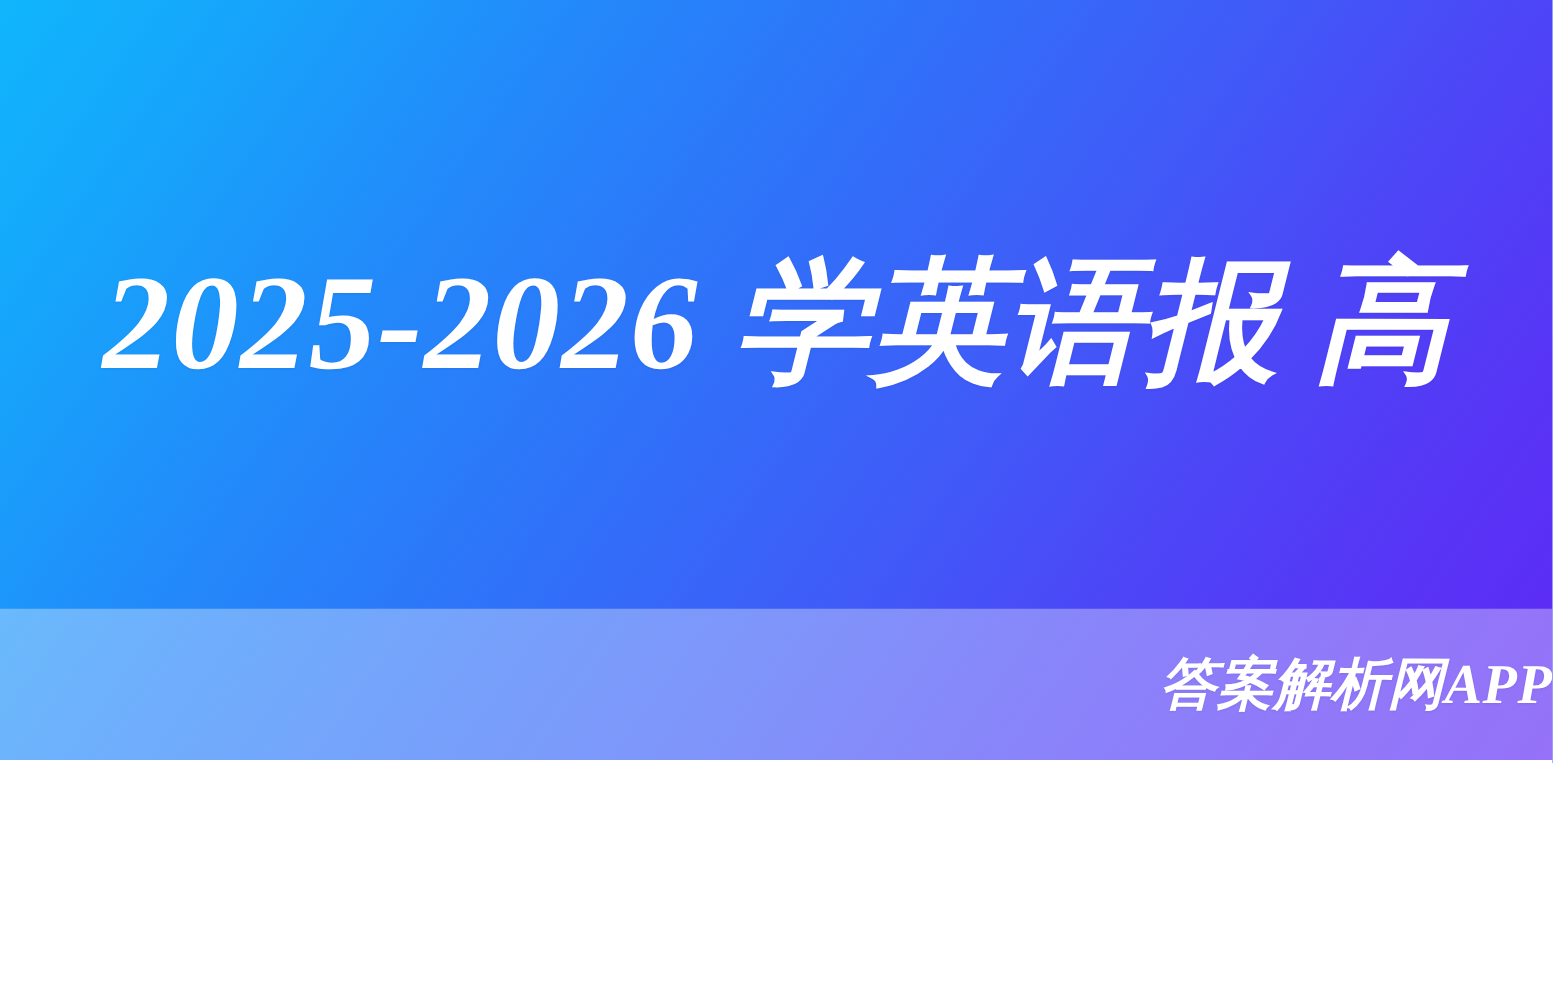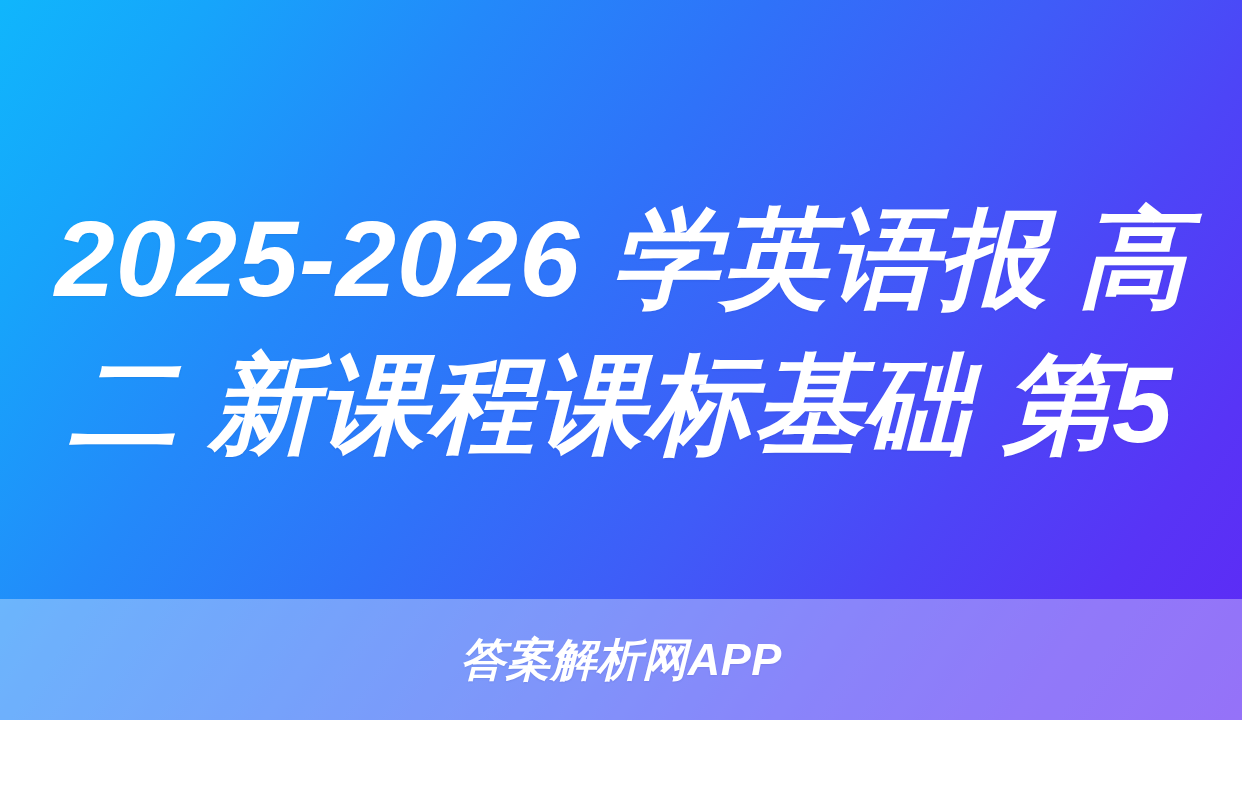--- a/index.html
+++ b/index.html
@@ -5,35 +5,35 @@
 <style>
   html, body {
     margin: 0;
     padding: 0;
     background: #ffffff;
   }
 
   #poster {
     position: relative;
     width: 1242px;
-    height: 720px;
+    height: 608px;
     overflow: hidden;
     
     background-color: #3a6cfb;
     background-image:
       linear-gradient(125deg,
         #10b6fc 0%,
         #16a5fb 12%,
         #2389fa 28%,
         #2f72f9 44%,
         #3f5cf8 60%,
         #4d45f7 74%,
         #5834f6 87%,
         #5e29f5 100%);
-    font-family: Liberation Sans, sans-serif;
+    font-family: Liberation Serif, serif;
     -webkit-font-smoothing: antialiased;
   }
 
   
   #headline {
     position: absolute;
     left: 0;
     right: 0;
     top: 186px;
     padding: 0 46px;
@@ -57,41 +57,40 @@
   
   #footer-band {
     position: absolute;
     left: 0;
     right: 0;
     bottom: 0;
     height: 121px;
     background: rgba(255, 255, 255, 0.34);
     display: flex;
     align-items: center;
-    justify-content: center;
+    justify-content: flex-end;
   }
 
   #footer-text {
     color: #ffffff;
     font-size: 45px;
     font-weight: 700;
     font-style: italic;
     letter-spacing: 0.5px;
     line-height: 1;
     white-space: nowrap;
     text-shadow: 0 1px 2px rgba(40, 50, 140, 0.12);
   }
 </style>
 </head>
 <body>
 
 <div id="poster">
 
   <div id="headline">
     <span class="hl-line" style="display: block; transform-origin: center center;">2025-2026 学英语报 高</span>
-    <span class="hl-line" style="display: block; transform-origin: center center;">二 新课程课标基础 第5</span>
   </div>
 
   <div id="footer-band">
     <span id="footer-text">答案解析网APP</span>
   </div>
 
 </div>
 
 </body></html>

